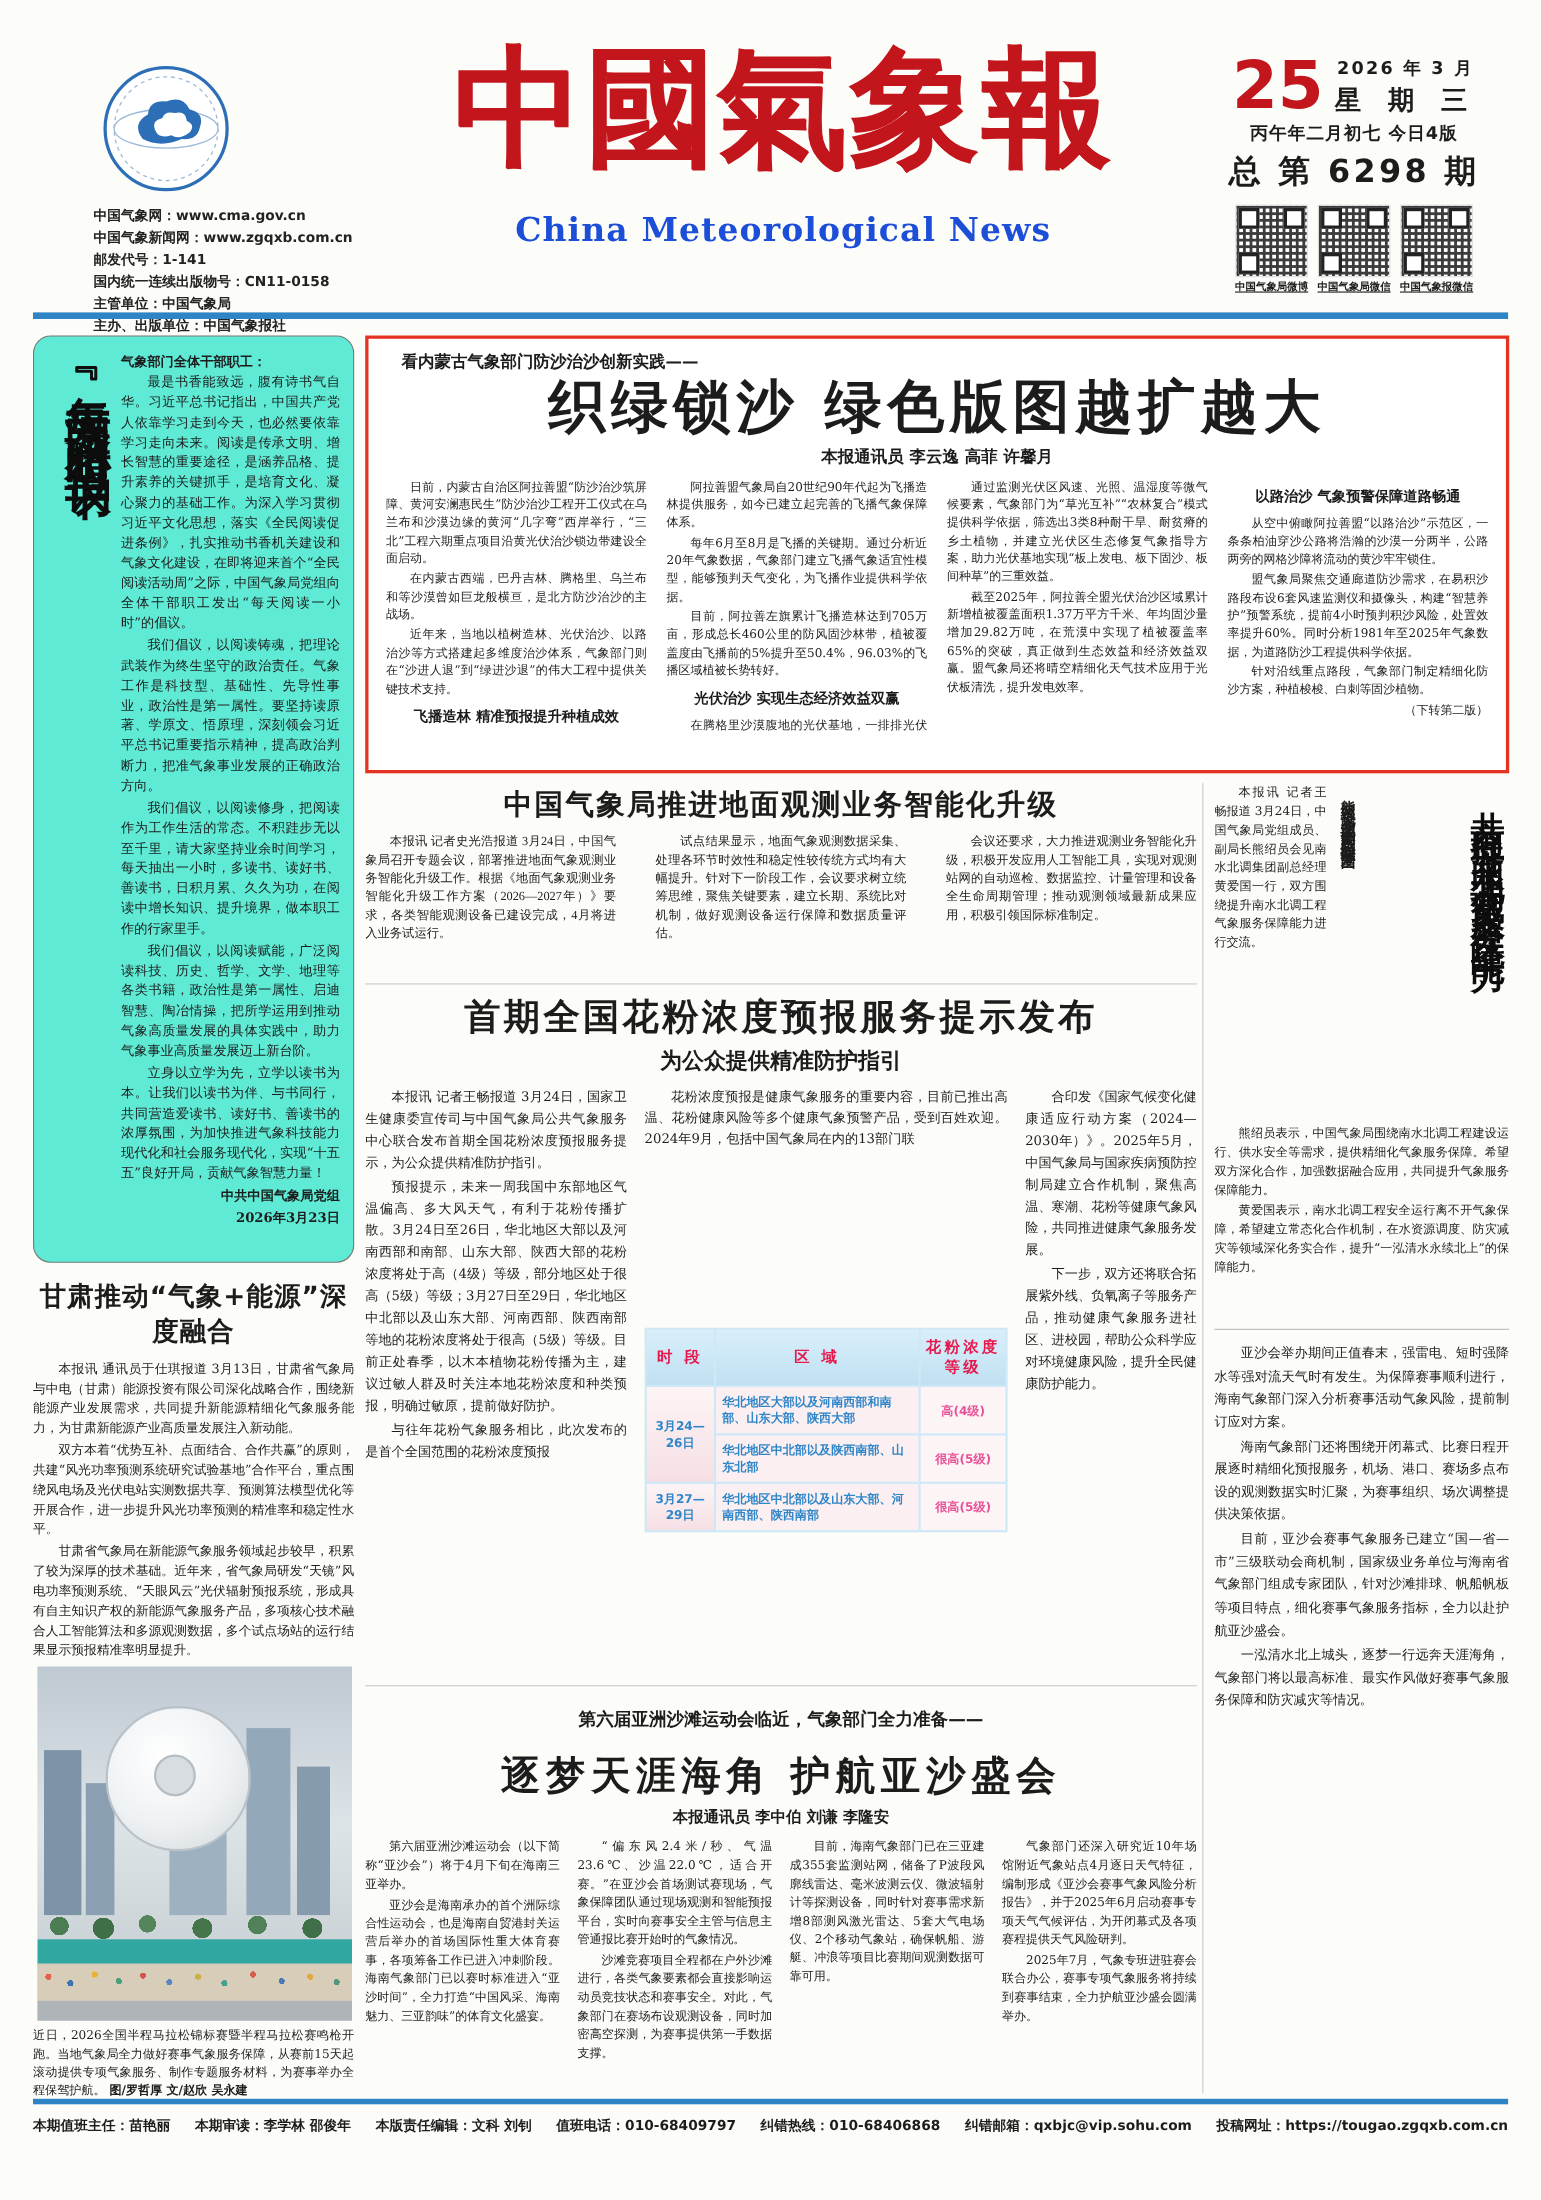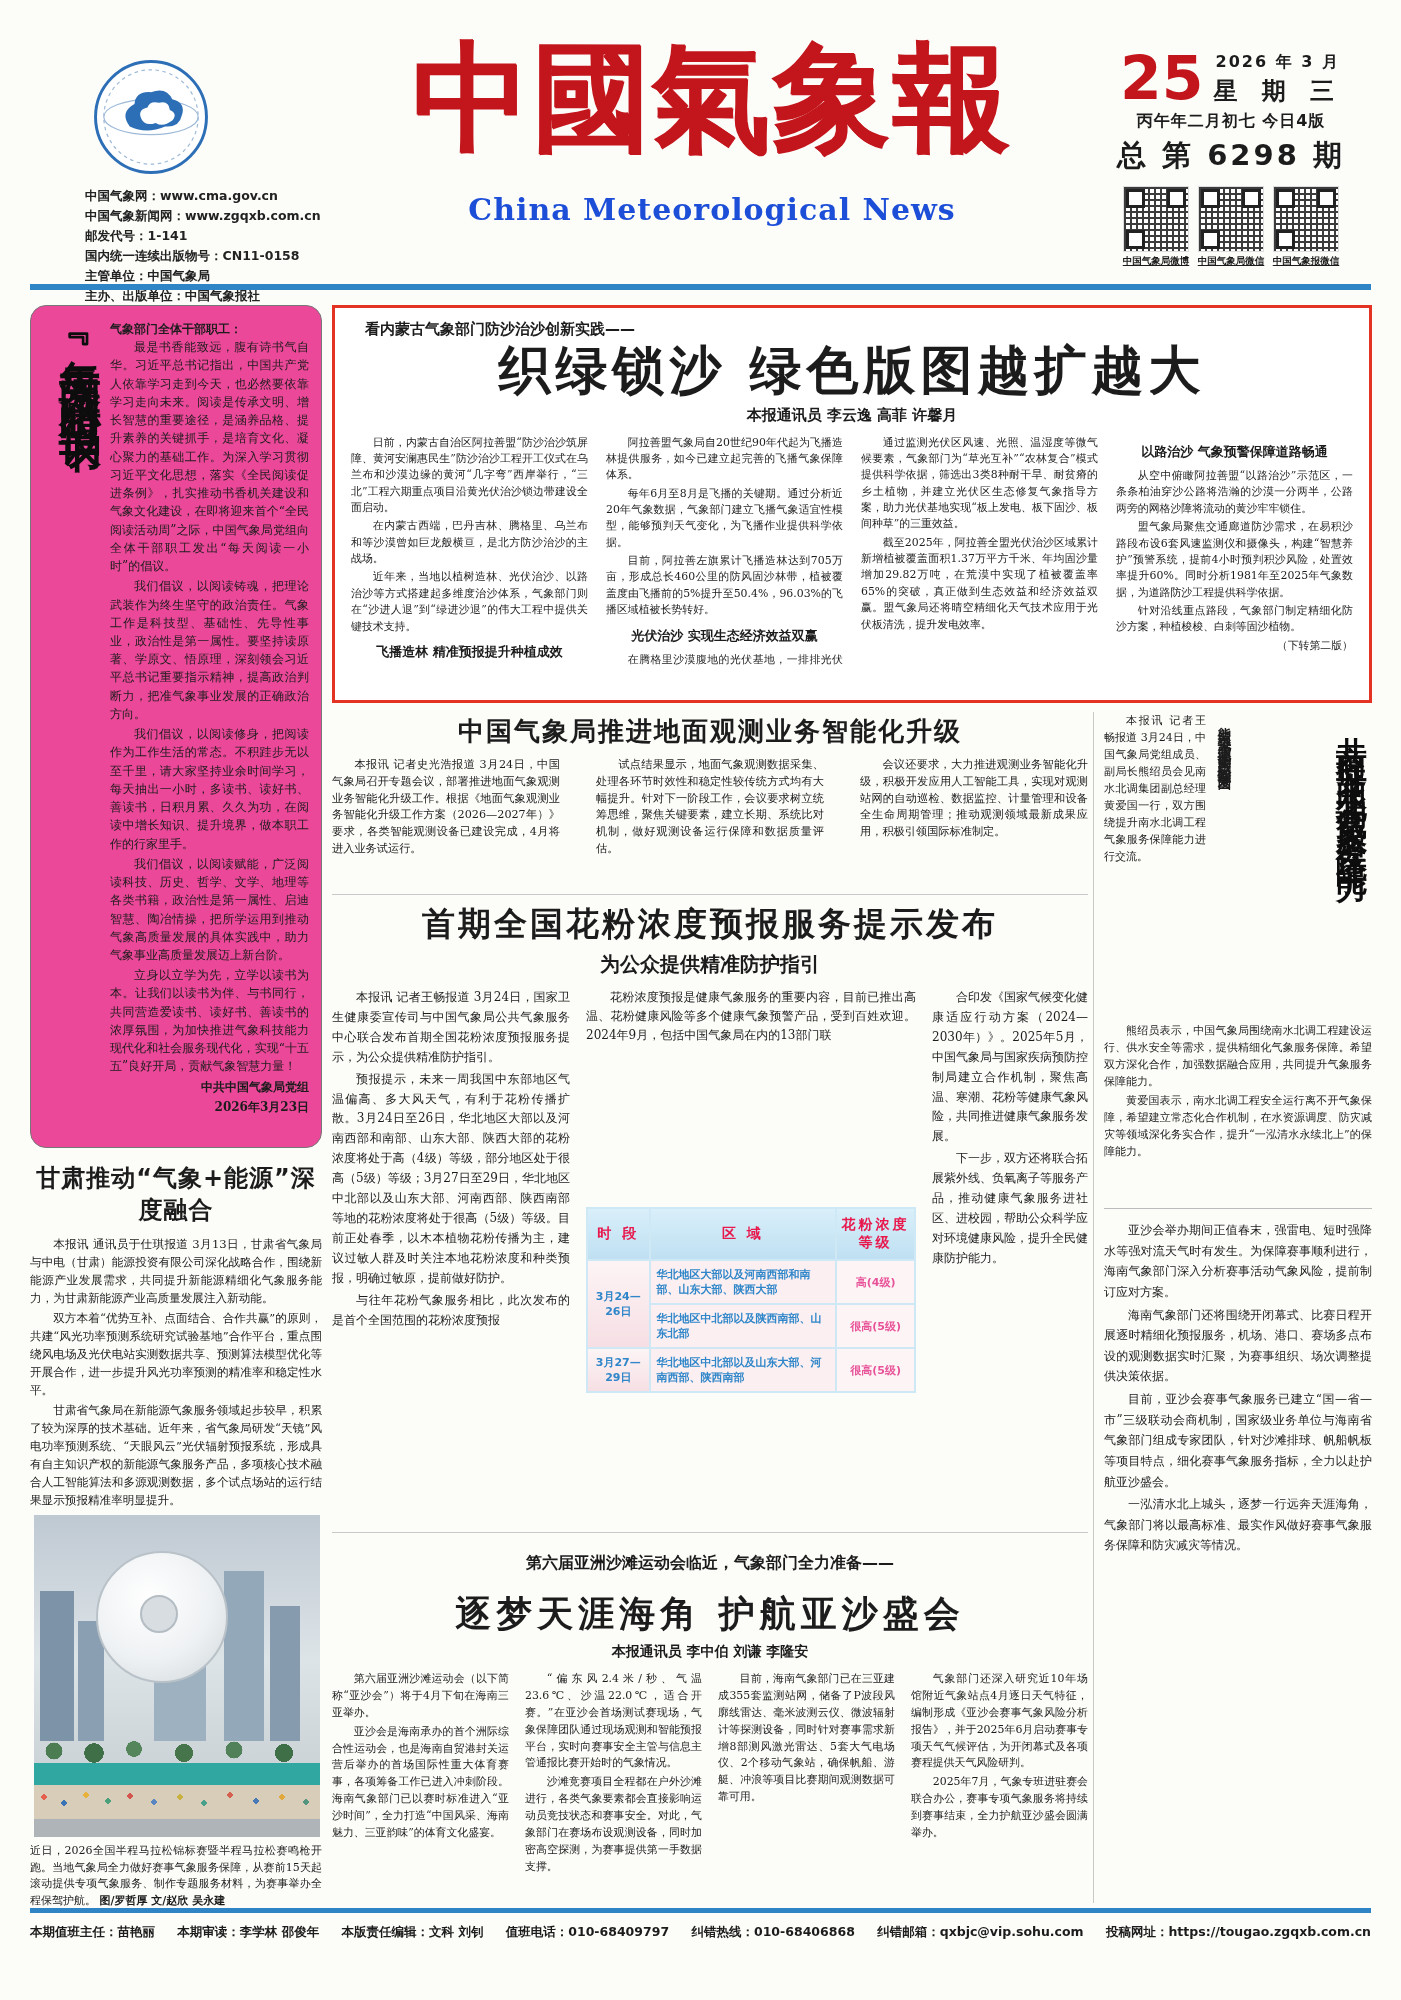--- a/index.html
+++ b/index.html
@@ -37,39 +37,39 @@
   #rule-top{position:absolute;left:30px;top:284px;width:1341px;height:6px;background:#2e84c4;}
   
   .para{margin:0;text-indent:2em;}
   .para+.para{margin-top:2px;}
   .para.sub{text-indent:0;text-align:center;font-weight:bold;font-size:13px;margin:7px 0;
             font-family:"DejaVu Sans","Liberation Sans",sans-serif;}
   .para.sign{text-indent:0;text-align:right;font-weight:bold;}
   .para.jump{text-indent:0;text-align:right;}
   
   #reading-box{position:absolute;left:30px;top:305px;width:292px;height:843px;box-sizing:border-box;
-               border:1.5px solid #777;border-radius:16px;padding:14px 12px 12px 8px;display:flex;background:#ec4899;}
+               border:1.5px solid #777;border-radius:16px;padding:14px 12px 12px 8px;display:flex;background:#5eead4;}
   #reading-title{writing-mode:vertical-rl;text-orientation:upright;font-size:42px;font-weight:900;
                  letter-spacing:7px;line-height:1;width:62px;color:#0d0d0d;
                  font-family:"DejaVu Sans","Liberation Sans",sans-serif;}
   #reading-body{flex:1;padding-left:9px;font-size:12px;line-height:1.52;text-align:justify;overflow:hidden;}
   #reading-salutation{margin:0;font-weight:bold;}
   
   #main-box{position:absolute;left:332px;top:305px;width:1040px;height:398px;box-sizing:border-box;
             border:3px solid #e53323;background:#fff;padding:12px 16px 10px;}
   #main-kicker{font-size:15px;font-weight:bold;margin:0 0 0 14px;}
   #main-headline{font-size:52px;font-weight:900;text-align:center;letter-spacing:5px;line-height:1.05;margin:4px 0 0;}
   #main-byline{font-size:15px;font-weight:bold;text-align:center;margin:8px 0 0;}
   #main-cols{display:flex;gap:18px;margin-top:10px;height:232px;overflow:hidden;}
   #main-cols .col{flex:1;font-size:10.9px;line-height:1.5;text-align:justify;}
   
   .mid{position:absolute;left:332px;width:756px;}
   #obs{top:712px;height:178px;overflow:hidden;}
   .a-head{font-size:26px;font-weight:900;text-align:center;letter-spacing:2px;margin:2px 0 8px;}
-  #obs-cols{display:flex;gap:36px;font-size:11.2px;line-height:1.5;text-align:justify;height:128px;overflow:hidden;}
+  #obs-cols{display:flex;gap:36px;font-size:11.2px;line-height:1.5;text-align:justify;height:128px;overflow:hidden;font-family:Liberation Serif, serif;}
   #obs-cols .col{flex:1;}
   .hline{position:absolute;left:332px;width:756px;height:1px;background:#c9c9c9;}
   #pollen{top:900px;height:628px;overflow:hidden;}
   #pollen-head{font-size:33px;font-weight:900;text-align:center;letter-spacing:3px;margin:2px 0 2px;}
   #pollen-sub{font-size:20px;font-weight:bold;text-align:center;margin:4px 0 10px;}
   #pollen-body{display:flex;gap:16px;}
   #pollen-c1{width:238px;font-size:12px;line-height:1.66;text-align:justify;height:500px;overflow:hidden;}
   #pollen-mid{width:330px;}
   #pollen-midtext{font-size:12px;line-height:1.6;text-align:justify;height:205px;overflow:hidden;}
   #pollen-c3{flex:1;font-size:12px;line-height:1.66;text-align:justify;height:500px;overflow:hidden;}

